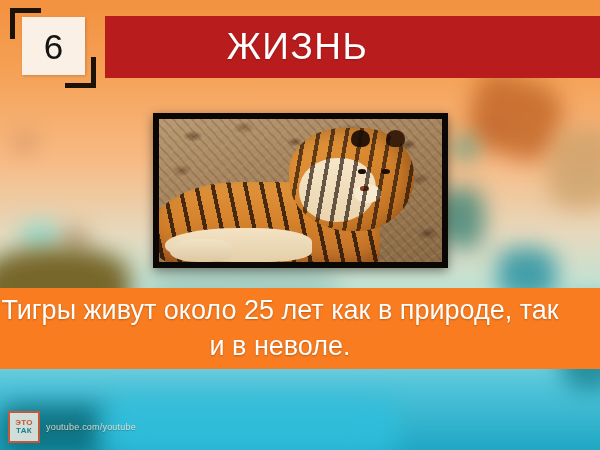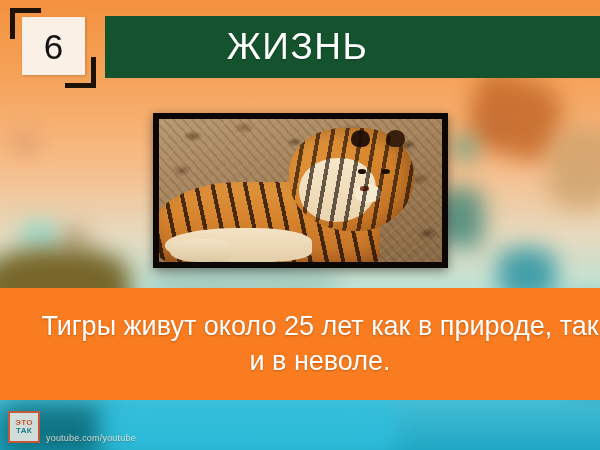--- a/index.html
+++ b/index.html
@@ -52,21 +52,21 @@
   .blob.b13{ left: 0px;   top: 404px; width: 110px; height: 52px;  background: #05616f; border-radius: 20%; }
   .blob.b14{ left: 98px;  top: 398px; width: 300px; height: 60px;  background: #2fc0de; border-radius: 14%; }
 
   
   .title-bar {
     position: absolute;
     left: 105px;
     top: 16px;
     width: 495px;
     height: 62px;
-    background: #14532d;
+    background: #b91c1c;
     display: flex;
     align-items: center;
     justify-content: center;
   }
   .title-bar .title-text {
     color: #ffffff;
     font-size: 37px;
     letter-spacing: 1.5px;
     font-weight: 400;
     text-shadow: 0 1px 2px rgba(0,0,0,.20);
@@ -260,42 +260,42 @@
     background: linear-gradient(180deg, #f2e3c6, #ddc9a2);
     border-radius: 46% 40% 36% 44%;
   }
 
   
   .caption-band {
     position: absolute;
     left: 0;
     top: 288px;
     width: 600px;
-    height: 112px;
+    height: 81px;
     background: #f97d20;
     display: flex;
     align-items: center;
-    justify-content: flex-end;
+    justify-content: flex-start;
   }
   .caption-text {
     color: #ffffff;
     font-size: 27px;
     line-height: 1.30;
     text-align: center;
     width: 560px;
     text-shadow: 0 1px 2px rgba(120,50,0,.45);
   }
 
   
   .watermark {
     position: absolute;
     left: 8px;
     top: 411px;
     display: flex;
-    align-items: flex-end;
+    align-items: center;
     gap: 6px;
     opacity: .85;
   }
   .wm-logo {
     position: relative;
     width: 28px;
     height: 28px;
     background: #f3efe6;
     border: 2px solid #e0522a;
     display: flex;

